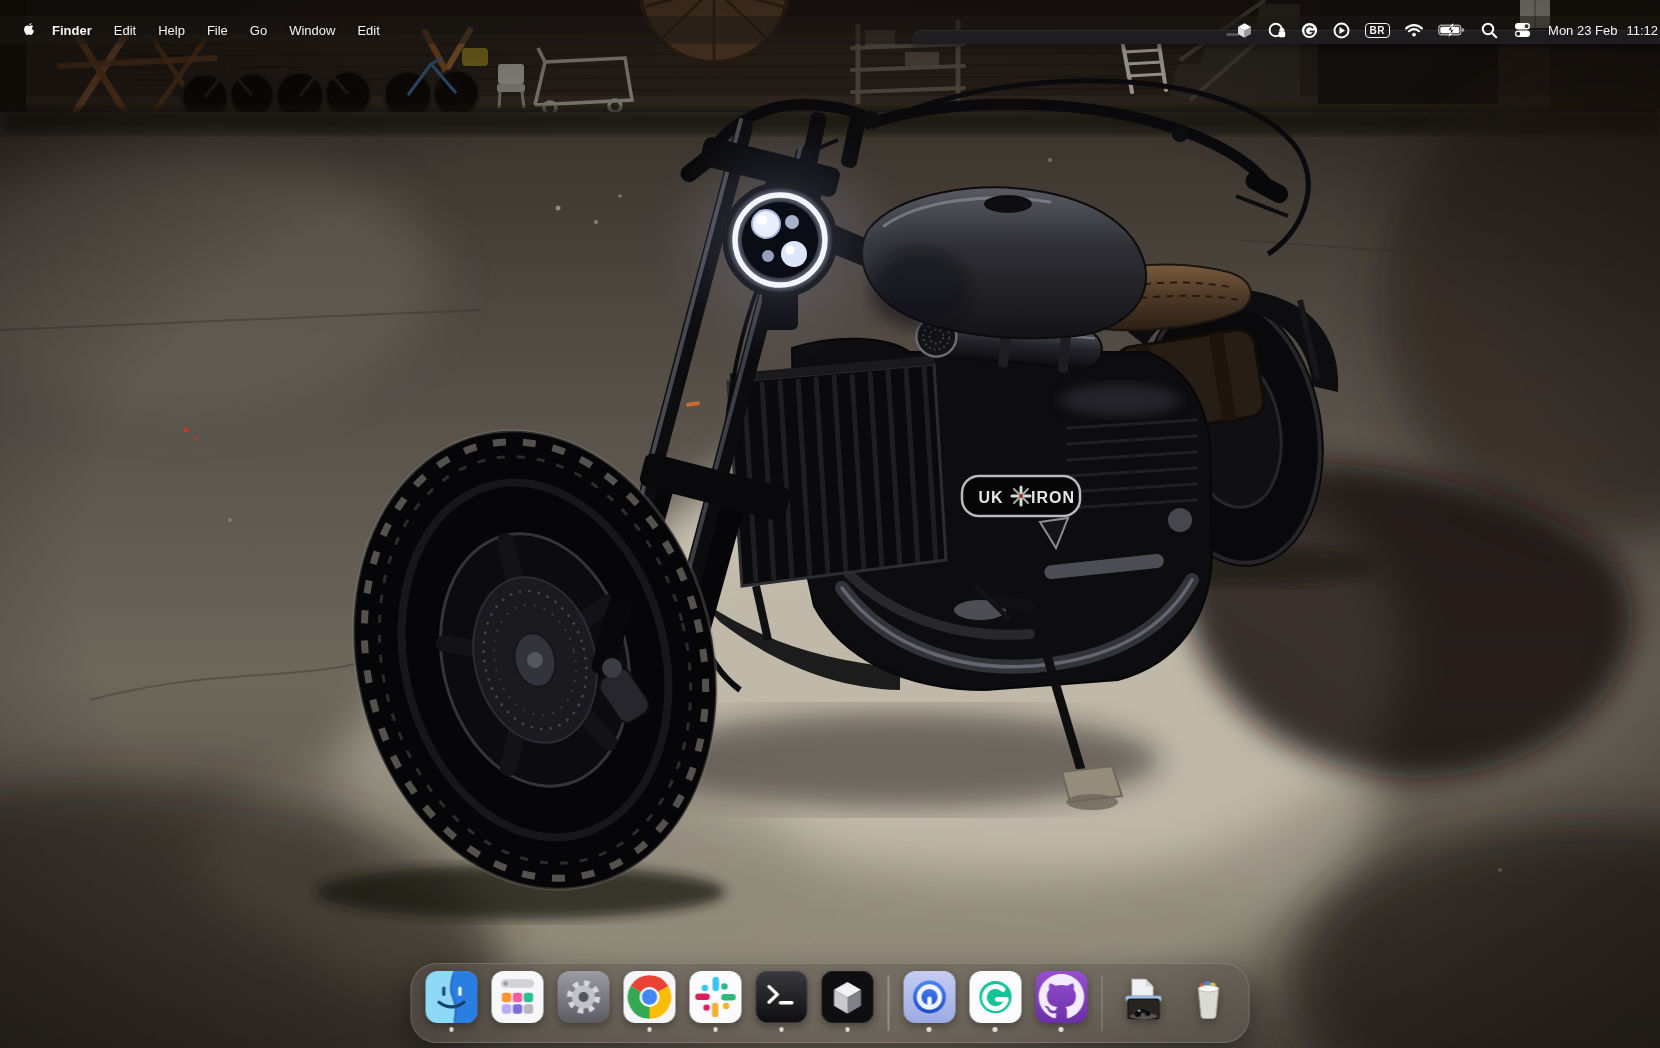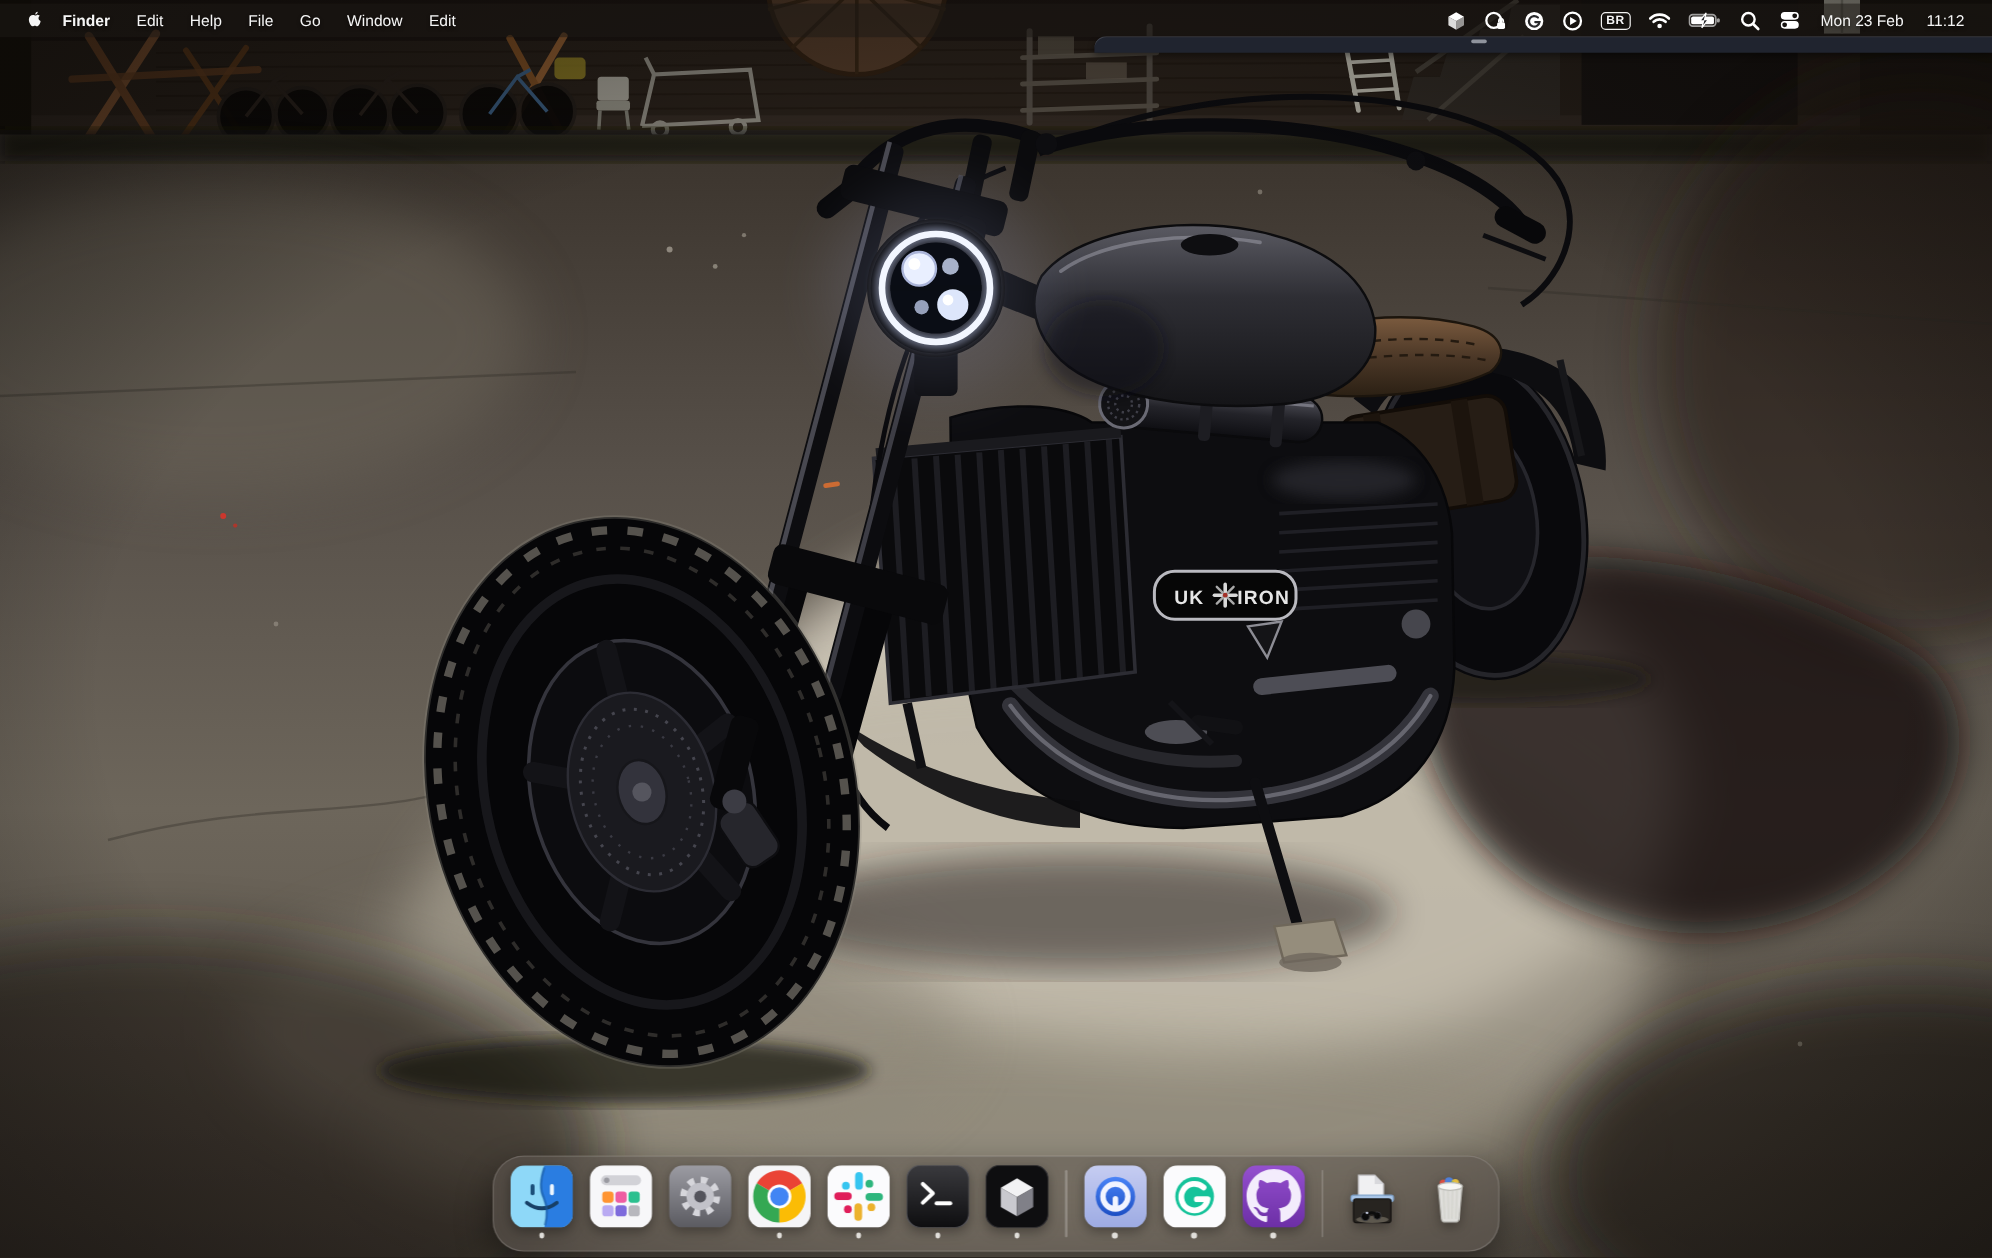--- a/index.html
+++ b/index.html
@@ -7,32 +7,32 @@
        font-family:"Liberation Sans",sans-serif;color:#f5f5f5}
   .wallpaper{position:absolute;inset:0;z-index:0}
   .wallpaper svg{display:block;width:1660px;height:1048px}
 
   
   .bgwin{position:absolute;left:912px;top:30px;right:0;height:14px;background:#20242f;
          border-top-left-radius:10px;box-shadow:inset 0 1px 0 rgba(255,255,255,.14),0 2px 6px rgba(0,0,0,.45);z-index:5}
   .bgwin .handle{position:absolute;left:314px;top:3px;width:13px;height:3px;border-radius:2px;background:#8f939c}
 
   
-  .menubar{position:absolute;top:3px;left:0;right:0;height:28px;display:flex;align-items:center;
+  .menubar{position:absolute;top:16px;left:0;right:0;height:28px;display:flex;align-items:center;
            justify-content:space-between;background:rgba(28,24,21,.52);z-index:30;
            font-size:13px;text-shadow:0 1px 3px rgba(0,0,0,.55)}
   .mb-left{display:flex;align-items:center;padding-left:14px;height:28px}
   .apple{display:flex;align-items:center;padding:0 6px;height:28px}
   .mitem{padding:0 11px;height:28px;display:flex;align-items:center;white-space:nowrap;cursor:default}
   .mitem.app{font-weight:bold}
-  .mb-right{display:flex;align-items:center;gap:7px;padding-right:23px;height:28px}
+  .mb-right{display:flex;align-items:center;gap:7px;padding-right:2px;height:28px}
   .sicon{height:28px;display:flex;align-items:center;padding:0 4px}
   .br-badge{border:1.5px solid rgba(255,255,255,.95);border-radius:4px;font-size:10px;font-weight:bold;
             padding:1px 4px;letter-spacing:.5px;line-height:11px}
-  .clock{display:flex;gap:19px;padding-left:5px;white-space:nowrap}
+  .clock{display:flex;gap:9px;padding-left:5px;white-space:nowrap}
 
   
   .dock{position:absolute;left:50%;transform:translateX(-50%);bottom:5px;height:80px;box-sizing:border-box;
         display:flex;align-items:flex-start;gap:14px;padding:7px 14px 0;
         background:rgba(94,88,82,.58);border:1px solid rgba(255,255,255,.16);border-radius:26px;
         box-shadow:0 12px 30px rgba(0,0,0,.45);z-index:20;backdrop-filter:blur(18px) saturate(130%)}
   .d-item{width:52px;display:flex;flex-direction:column;align-items:center;background:none;border:none;
           padding:0;cursor:pointer}
   .d-item .ic{width:52px;height:52px;display:block;filter:drop-shadow(0 3px 5px rgba(0,0,0,.35))}
   .d-item .ic svg{width:52px;height:52px;display:block}

